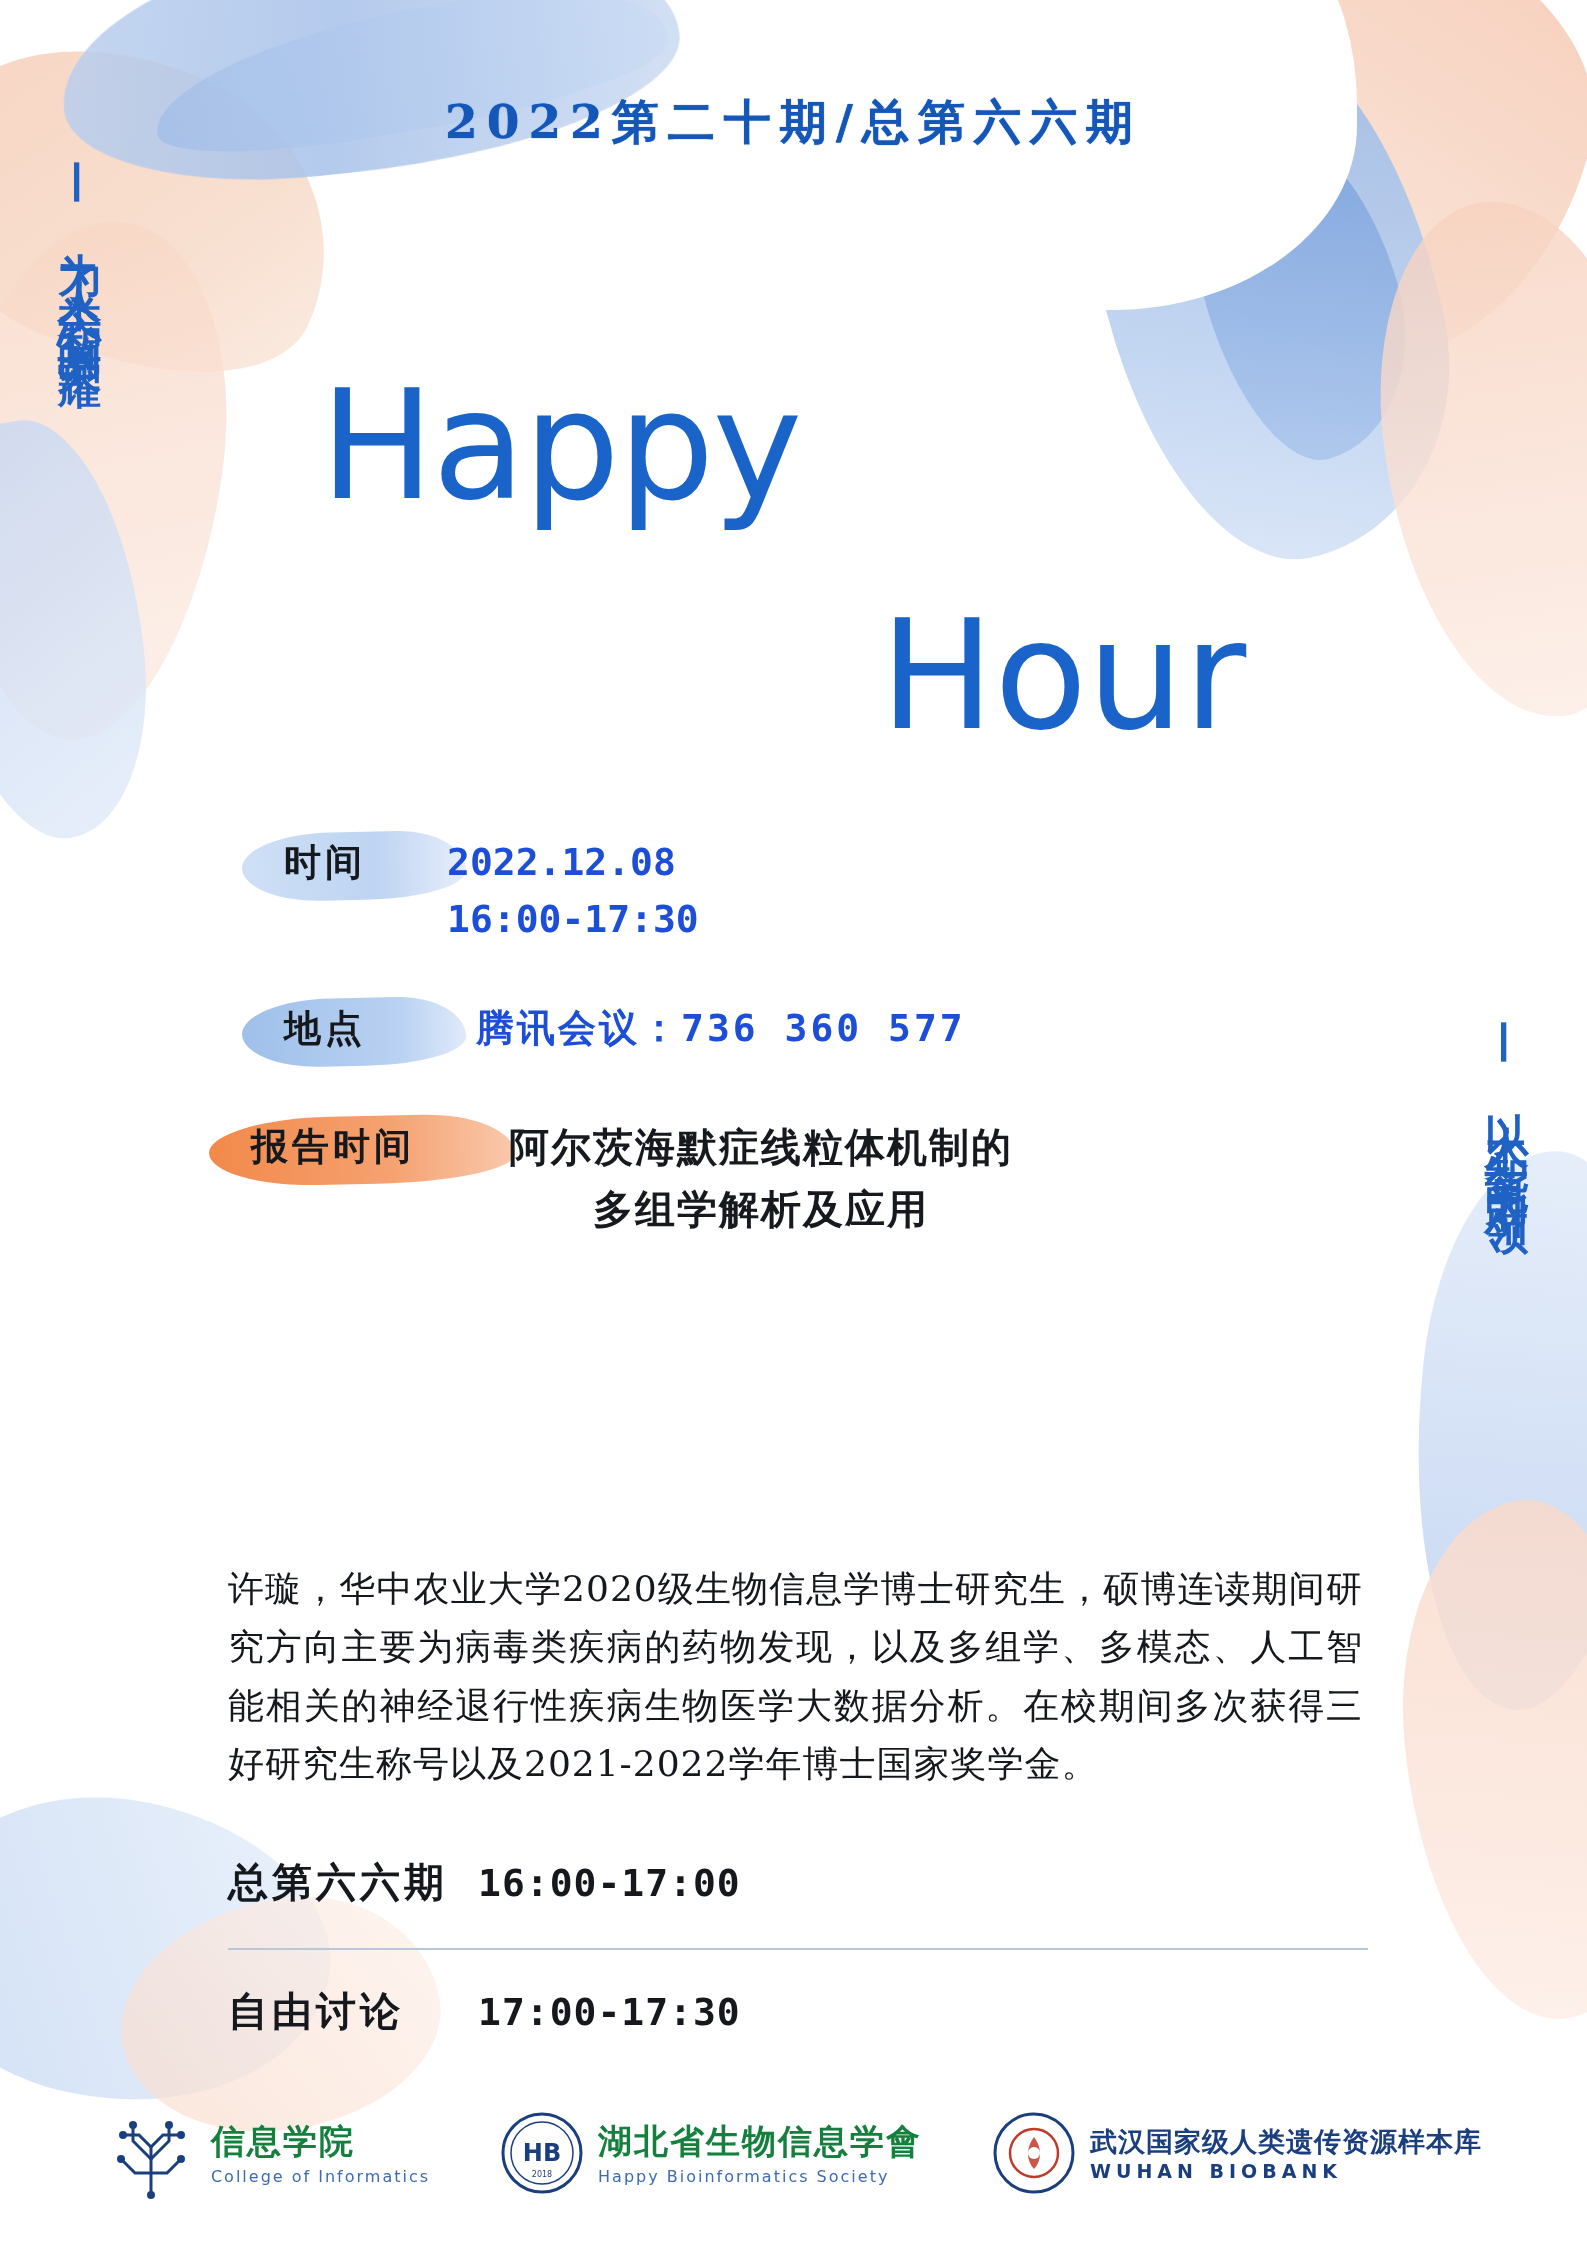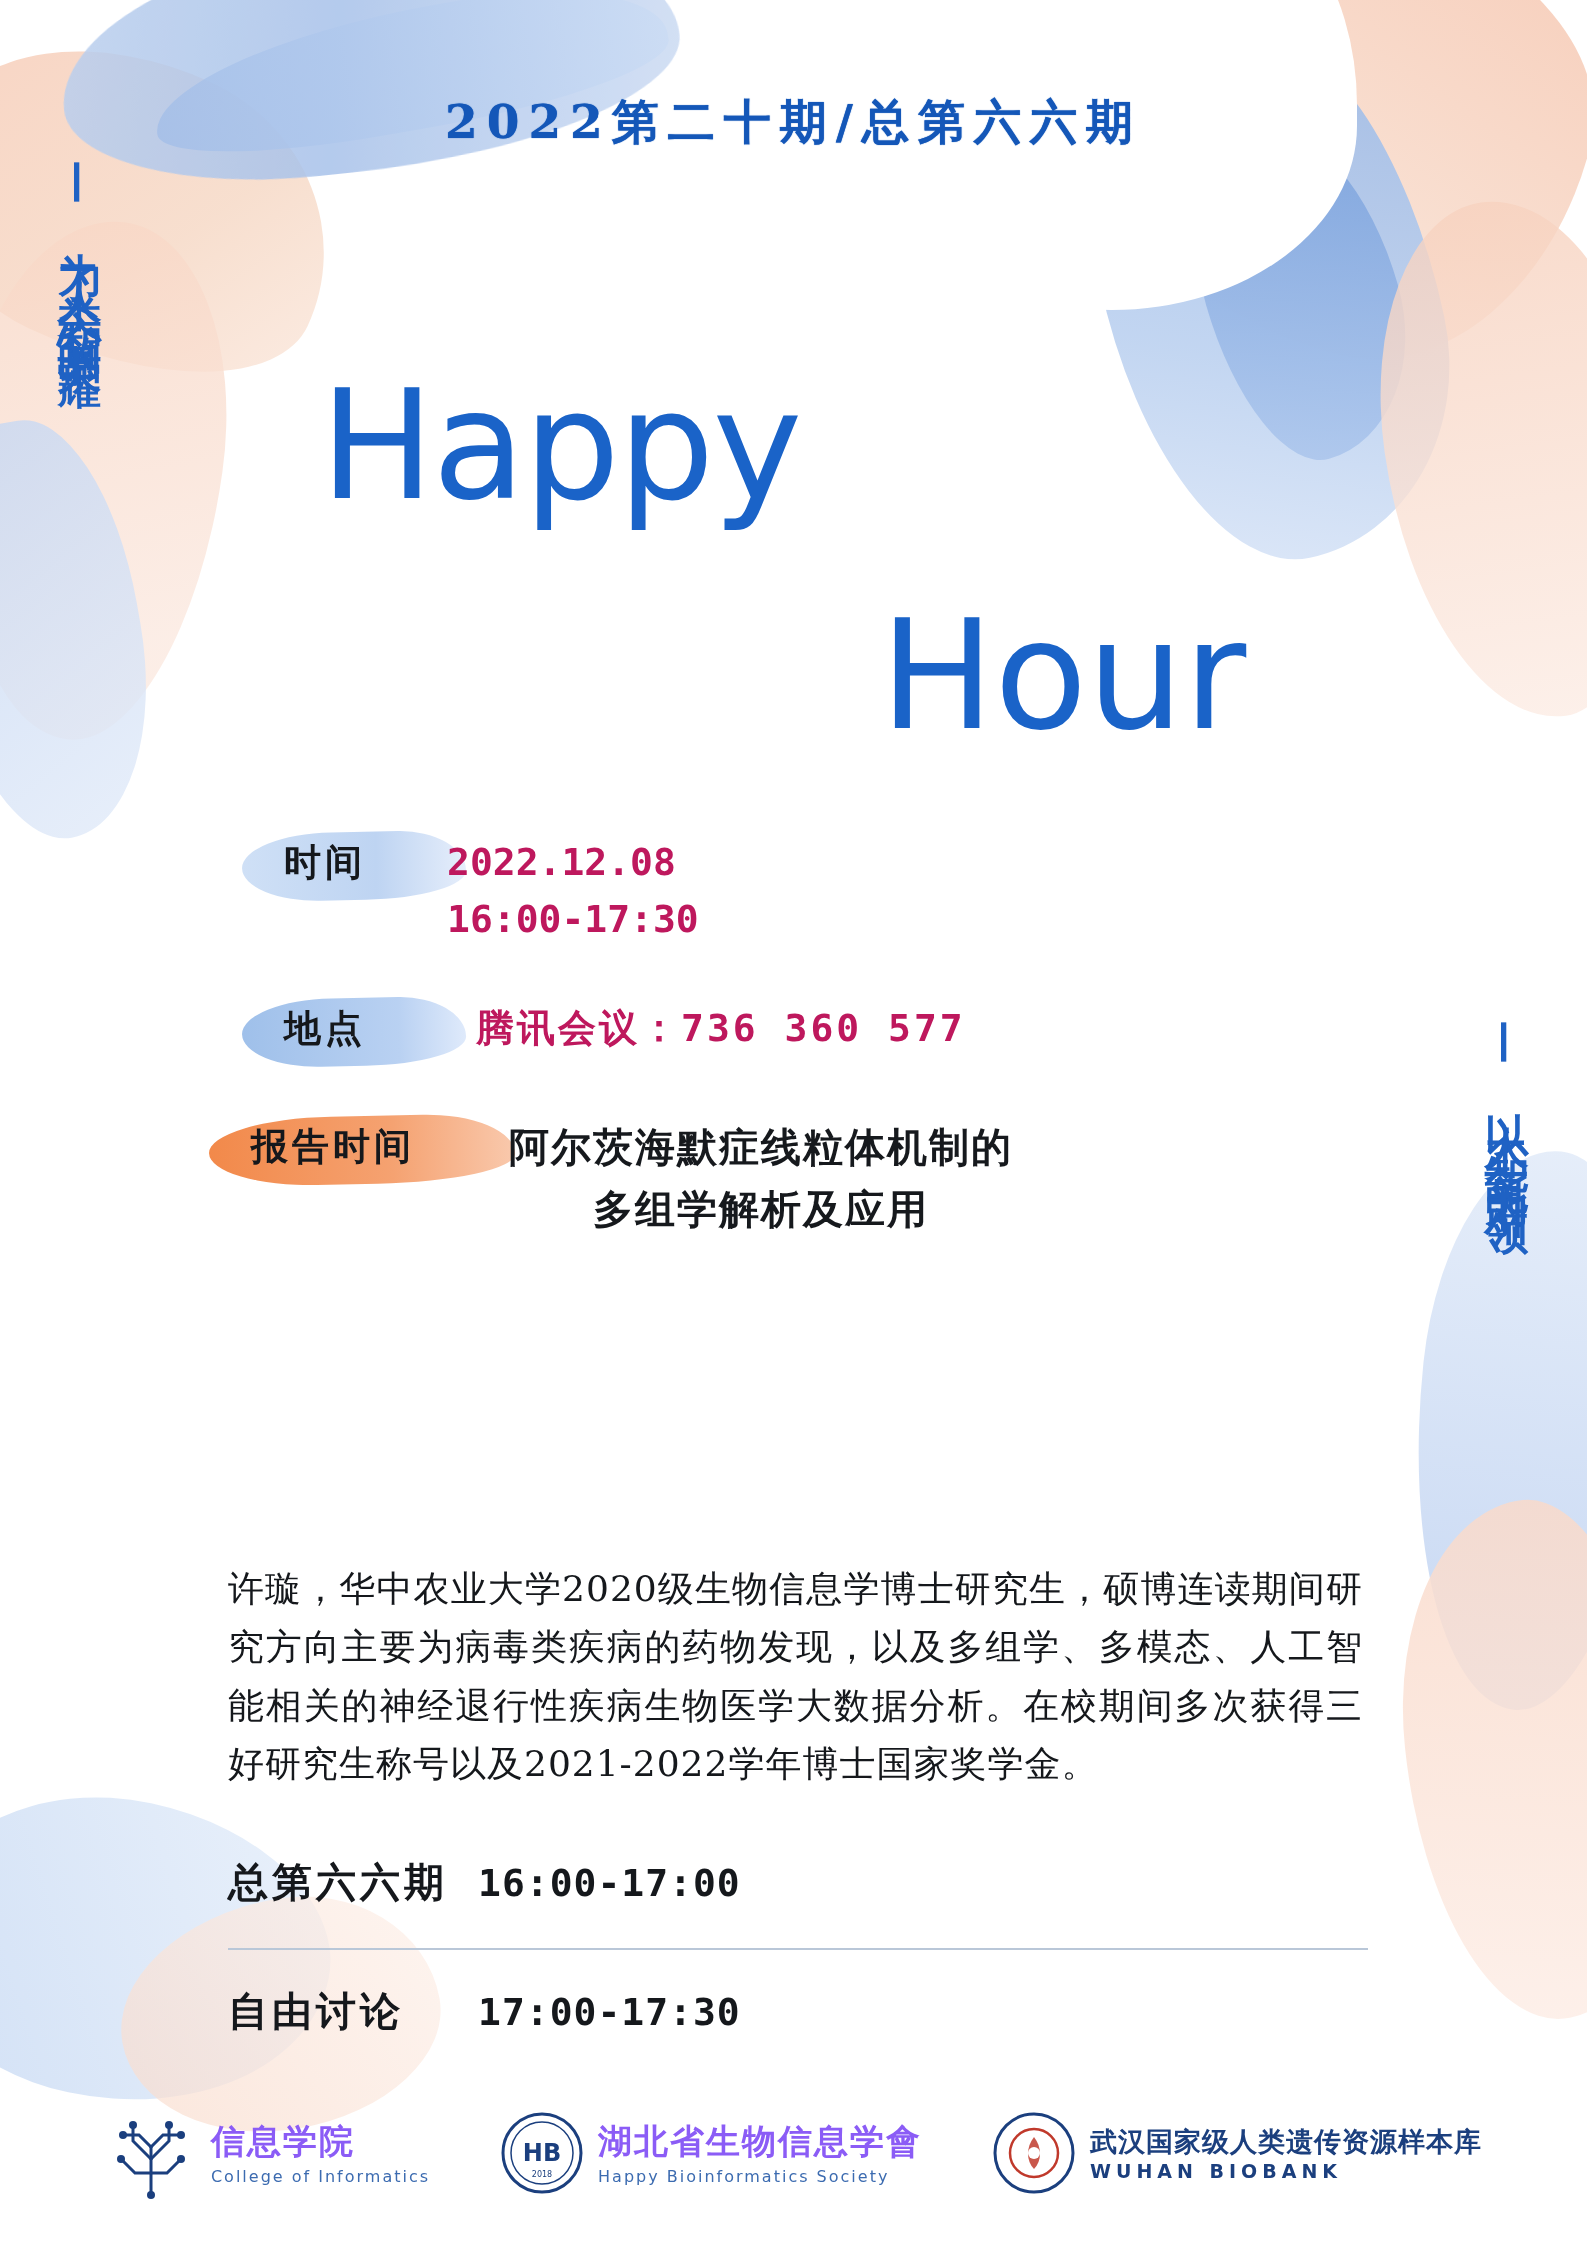--- a/index.html
+++ b/index.html
@@ -244,21 +244,21 @@
     transform: rotate(-1.2deg);
   }
   .swash-blue-light { background: linear-gradient(90deg, #cfe0f6 0%, #bed4f2 60%, #e6eefb 100%); }
   .swash-blue { background: linear-gradient(90deg, #9fc0ea 0%, #b9d1f2 70%, #dfeafb 100%); }
   .swash-yellow { background: linear-gradient(90deg, #f7d06a 0%, #fadf92 65%, #fdf0cc 100%); }
   .swash-orange { background: linear-gradient(90deg, #f2894a 0%, #f5a271 60%, #f9c9ad 100%); }
 
   .val {
     font-family: "DejaVu Sans Mono", monospace;
     font-weight: 700;
-    color: #be185d;
+    color: #1d4ed8;
     font-size: 38px;
     line-height: 1.5;
     margin-left: 55px;
     padding-top: 4px;
     white-space: pre-line;
   }
   .val-cn {
     font-family: "DejaVu Serif", serif;
     font-weight: 700;
     font-size: 38px;
@@ -369,21 +369,21 @@
   .logo-text {
     display: flex;
     flex-direction: column;
     justify-content: center;
     line-height: 1.05;
   }
   .logo-cn {
     font-family: "DejaVu Serif", serif;
     font-weight: 700;
     font-size: 34px;
-    color: #8b5cf6;
+    color: #15803d;
     letter-spacing: 2px;
   }
   .logo-cn-sm {
     font-family: "DejaVu Serif", serif;
     font-weight: 700;
     font-size: 27px;
     color: #1b3f7e;
     letter-spacing: 1px;
   }
   .logo-en {

